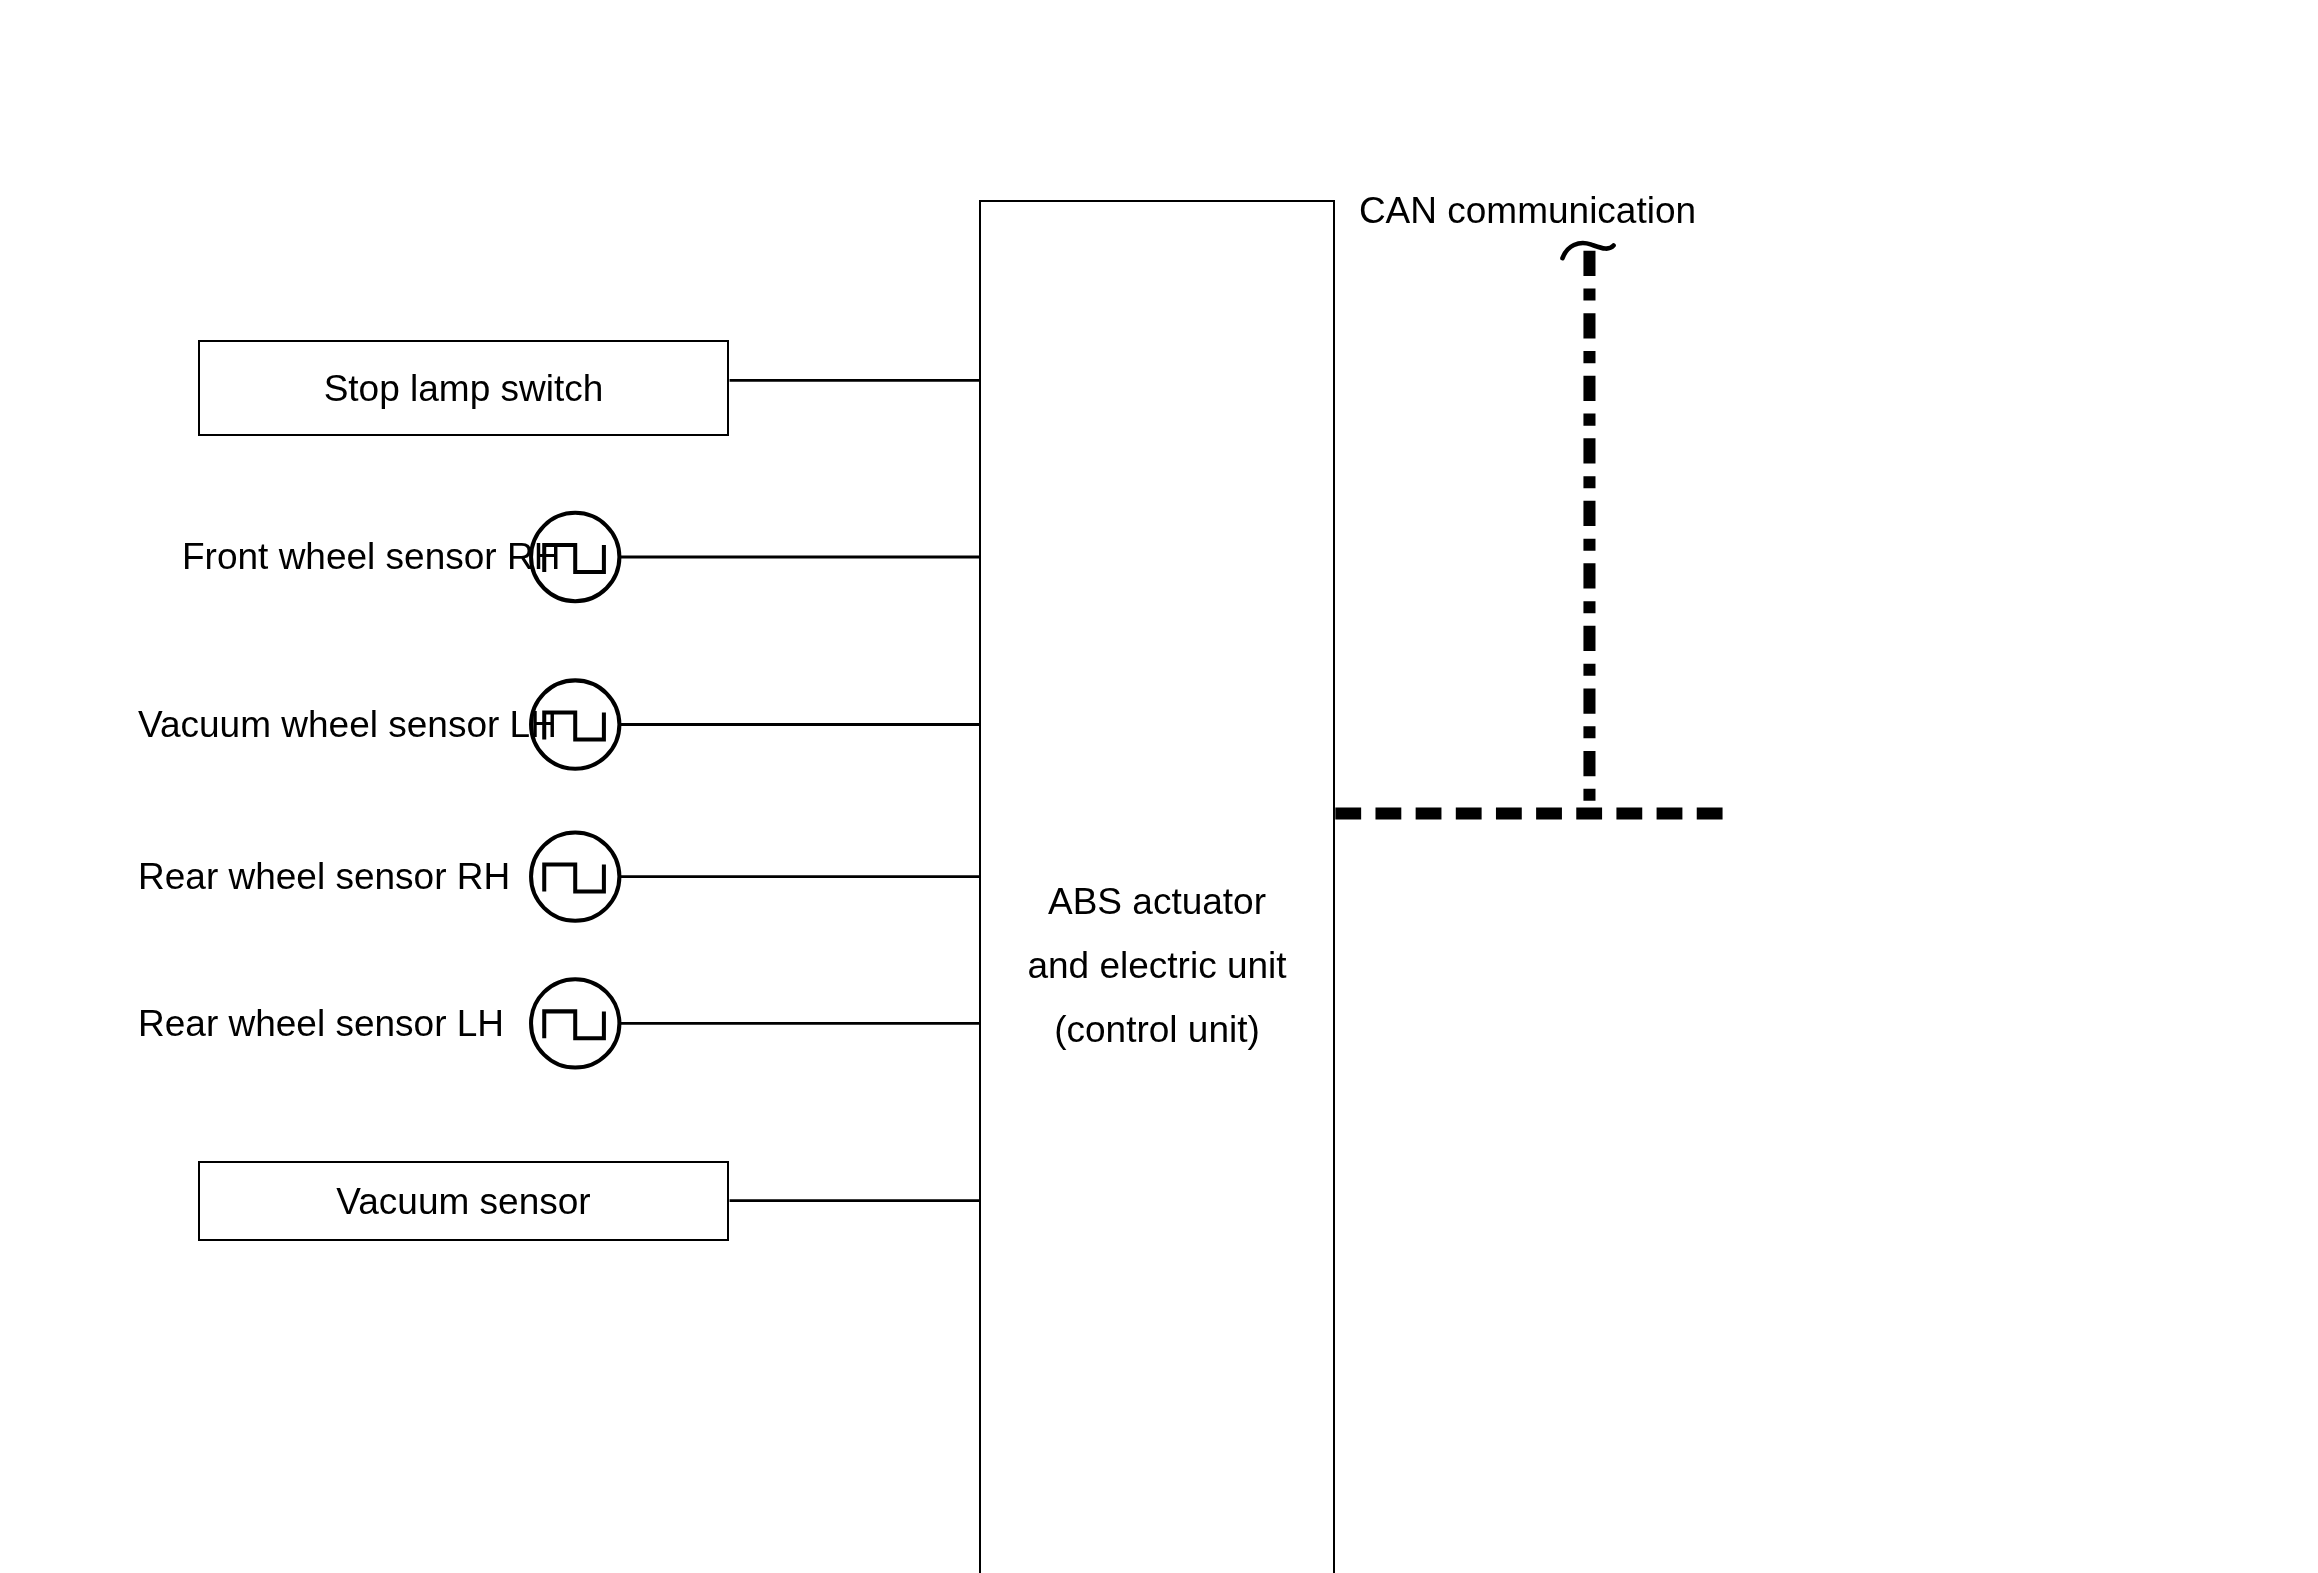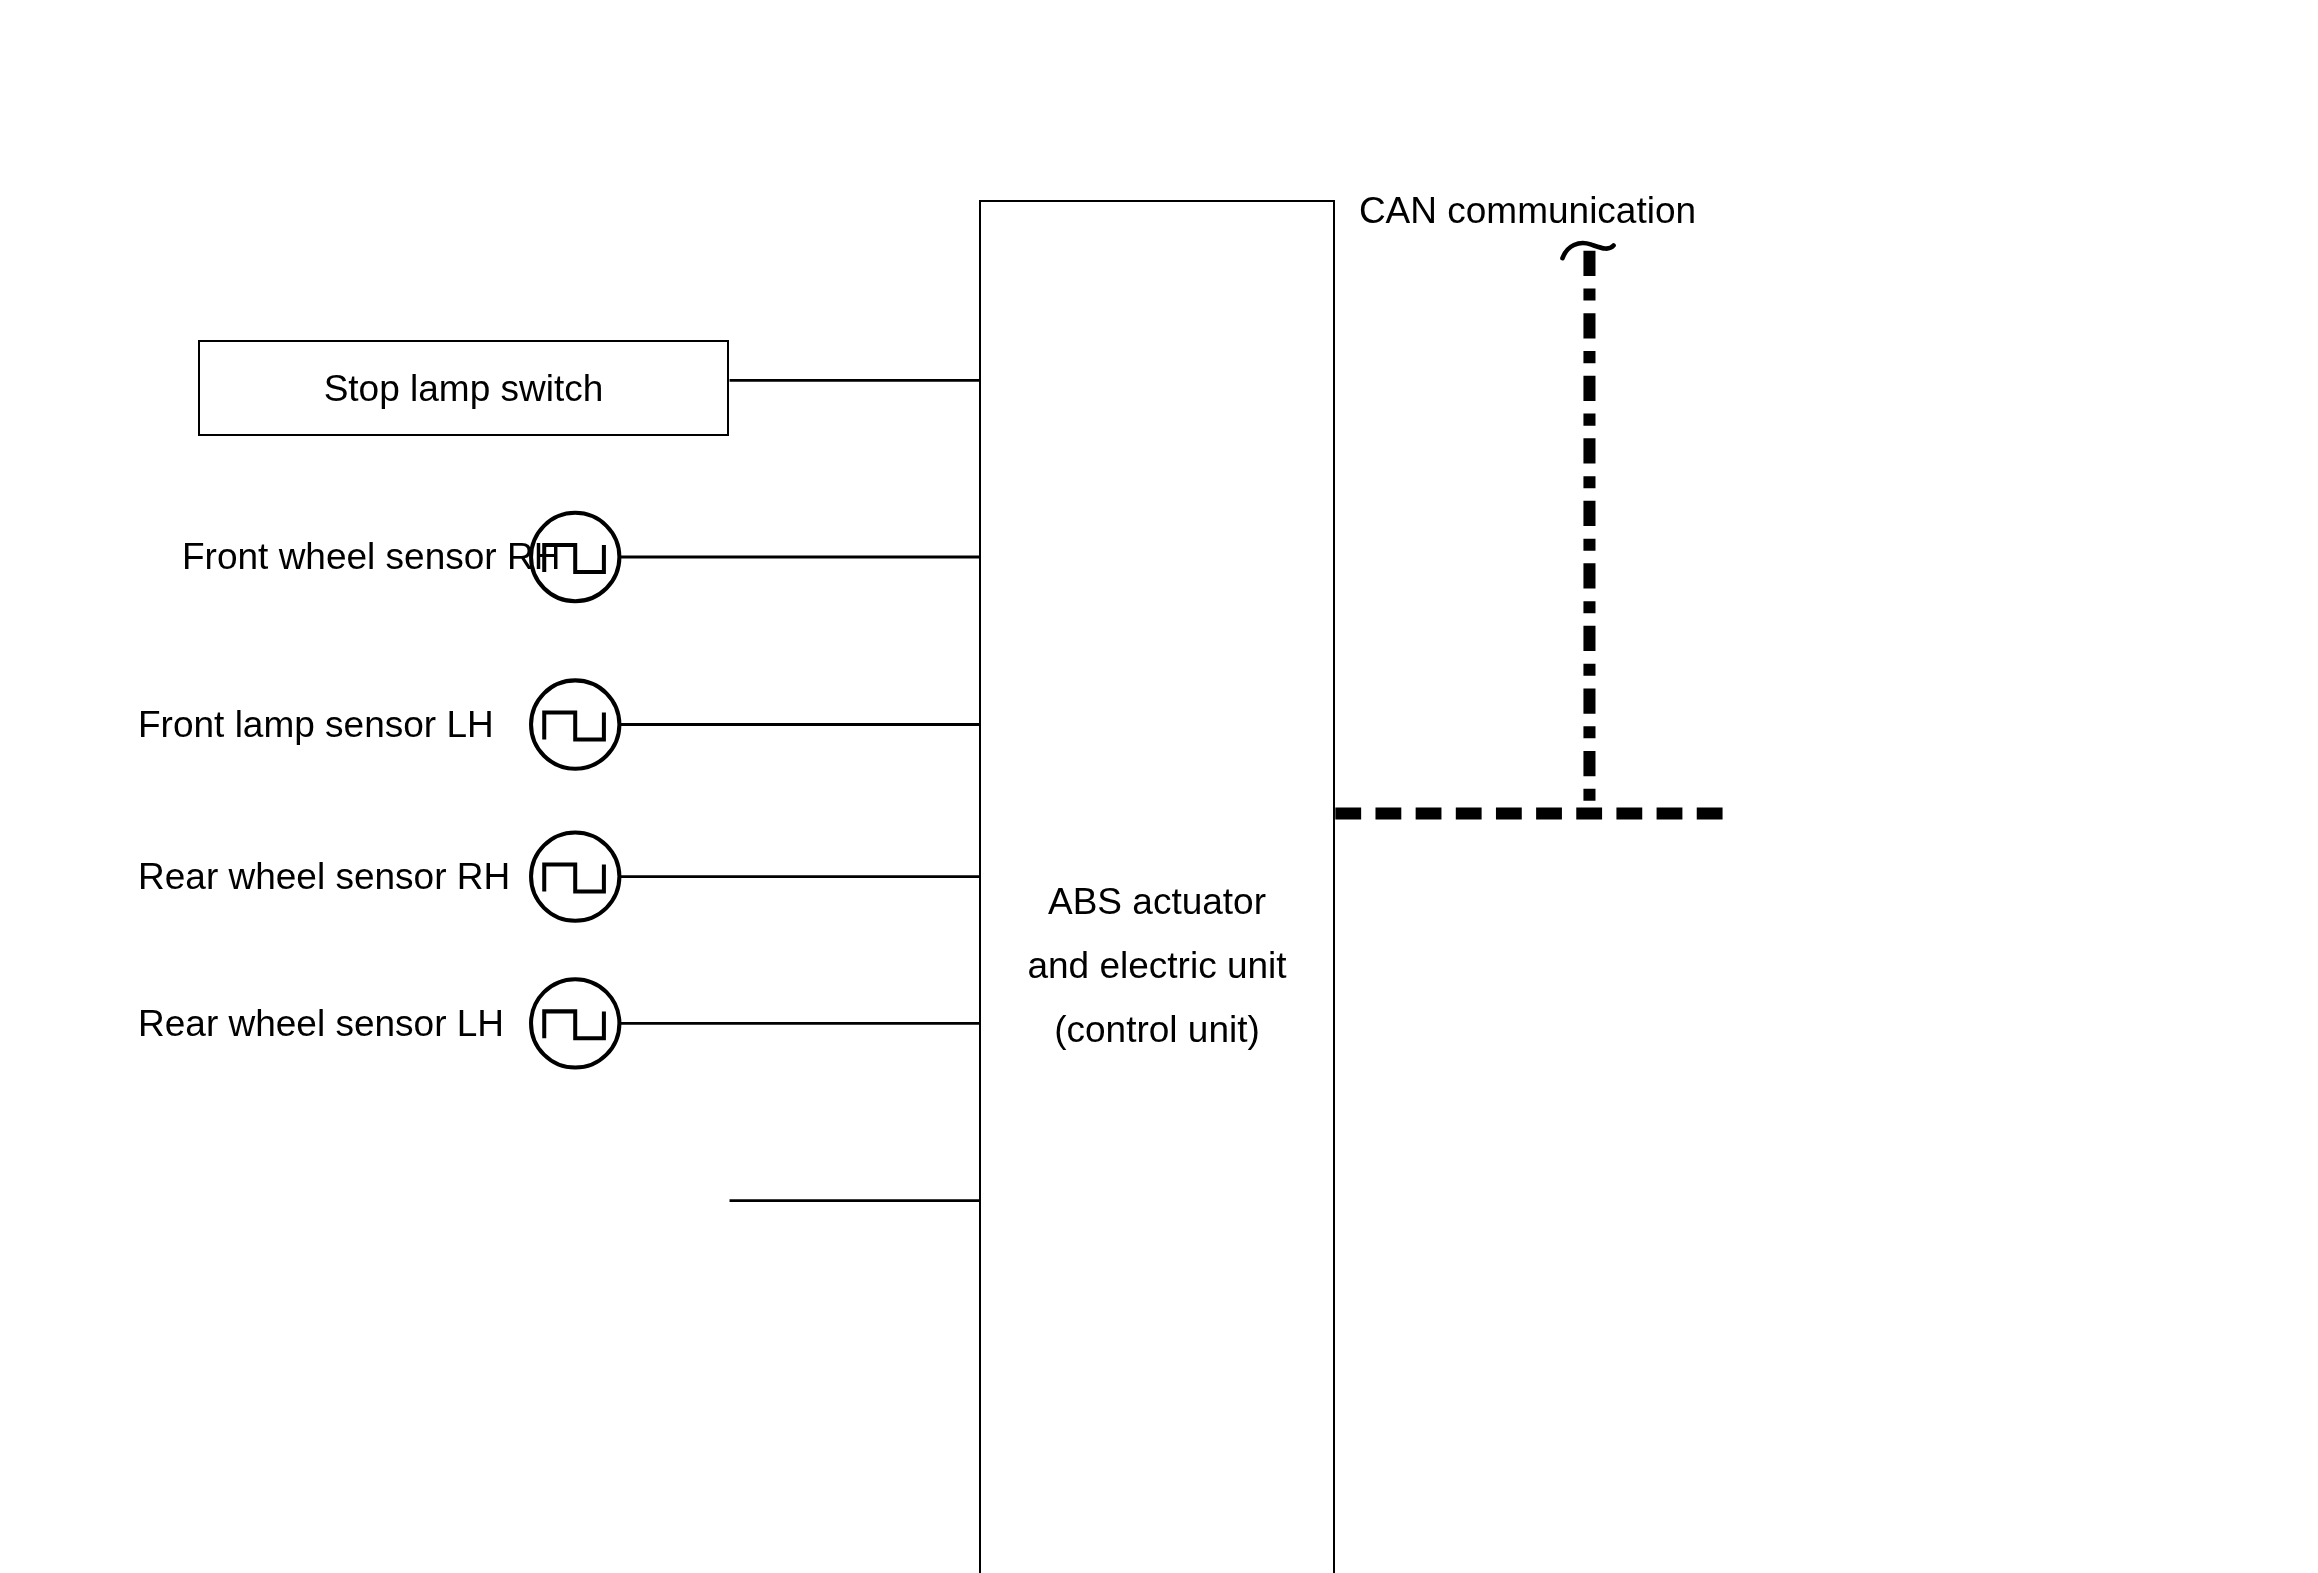--- a/index.html
+++ b/index.html
@@ -71,29 +71,32 @@
     <g>
       <circle cx="1002" cy="1784" r="77" fill="#ffffff" stroke="#000000" stroke-width="7"></circle>
       <path d="M 948 1810 L 948 1763 L 1002 1763 L 1002 1810 L 1052 1810 L 1052 1763" fill="none" stroke="#000000" stroke-width="7"></path>
     </g>
   </svg>
 
   <div class="box" id="stop-lamp-box">
     <span>Stop lamp switch</span>
   </div>
 
+  <div class="box" id="vacuum-box">
+    <span>Vacuum sensor</span>
+  </div>
 
   <div class="box" id="control-unit-box">
     <span class="cu-line">ABS actuator</span>
     <span class="cu-line">and electric unit</span>
     <span class="cu-line">(control unit)</span>
   </div>
 
 
   <div class="plain-label" id="label-fwrh">Front wheel sensor RH</div>
-  <div class="plain-label" id="label-fwlh">Front lamp sensor LH</div>
+  <div class="plain-label" id="label-fwlh">Vacuum wheel sensor LH</div>
   <div class="plain-label" id="label-rwrh">Rear wheel sensor RH</div>
   <div class="plain-label" id="label-rwlh">Rear wheel sensor LH</div>
 
   <div id="can-label">CAN communication</div>
 
 </div>
 
 
 </body></html>

